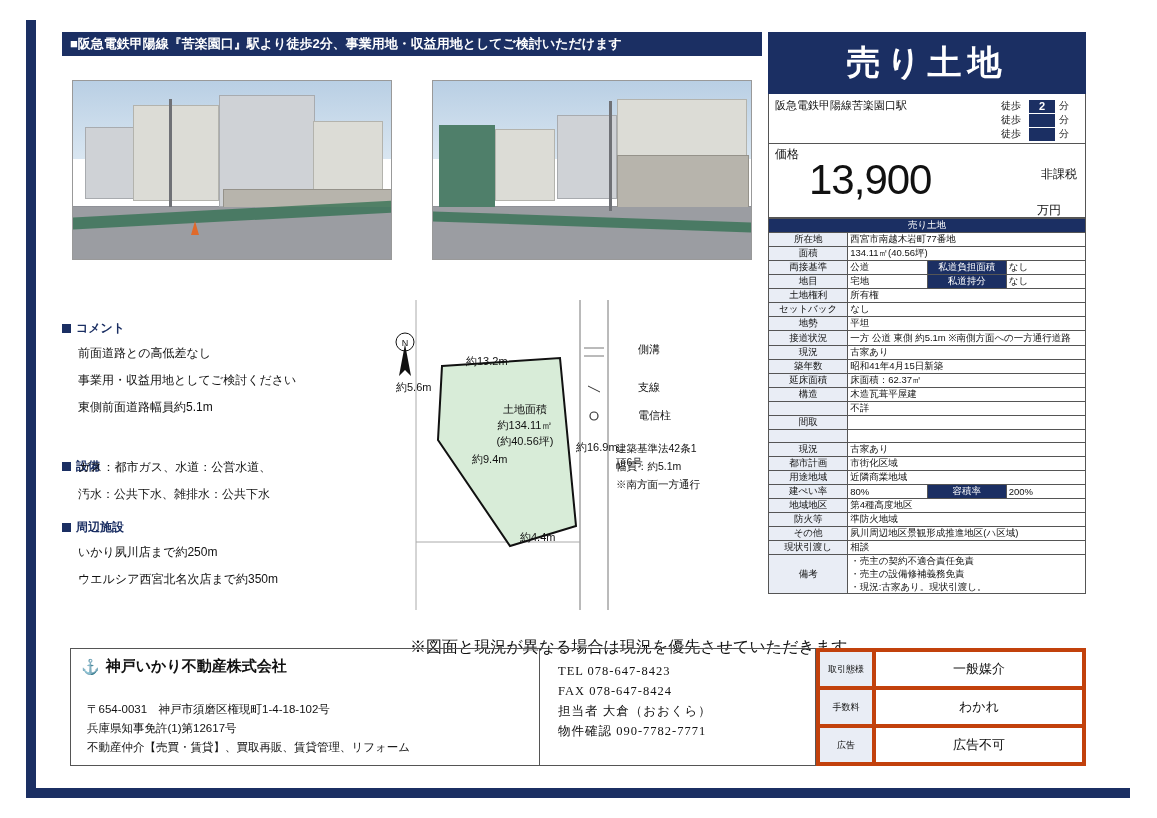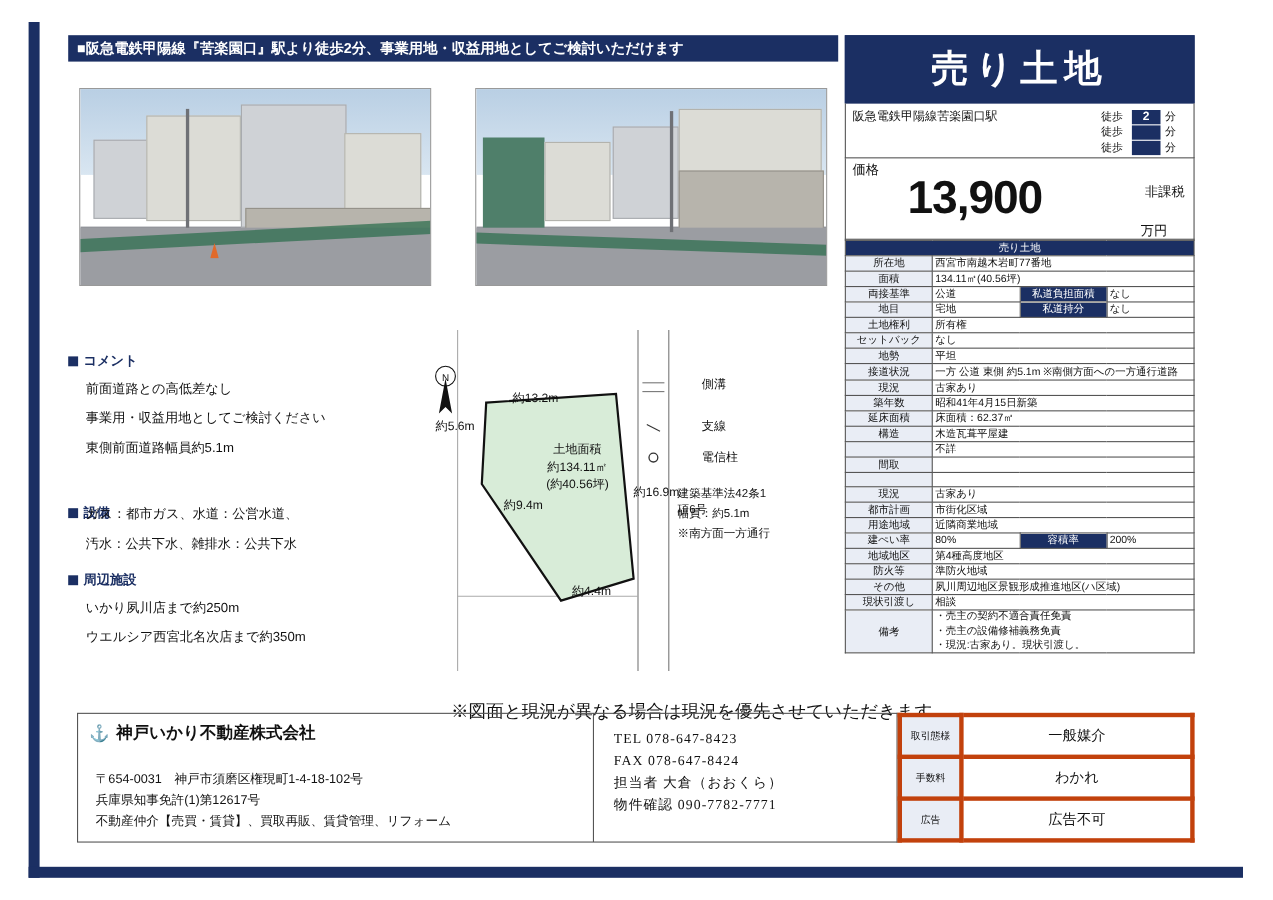--- a/index.html
+++ b/index.html
@@ -68,21 +68,21 @@
   .walk-row { display:flex; justify-content:flex-end; align-items:center; gap:4px; height:14px; font-size:10px; }
   .walk-row .lbl { width:28px; text-align:center; }
   .walk-row .val {
     width:26px; height:13px; background:#1b2f63; color:#fff;
     font-size:11px; font-weight:bold; text-align:center; line-height:13px;
   }
   .walk-row .unit { width:22px; text-align:left; }
 
   .price-box { border:1px solid #555; border-top:none; padding:2px 6px 4px 6px; position:relative; height:74px; }
   .price-label { font-size:12px; }
-  .price-value { position:absolute; left:56px; top:12px; font-size:42px; font-weight:bold; letter-spacing:-1px; }
+  .price-value { position:absolute; left:40px; top:12px; font-size:42px; font-weight:normal; letter-spacing:-1px; }
   .price-tax { position:absolute; right:8px; top:22px; font-size:12px; }
   .price-unit { position:absolute; right:24px; top:46px; font-size:12px;margin-top:12px; }
 
   
   table.spec { width:100%; border-collapse:collapse; table-layout:fixed; }
   table.spec td, table.spec th {
     border:1px solid #555; font-size:9.5px; padding:0 2px; height:13px;
     vertical-align:middle; font-weight:normal; overflow:hidden; white-space:nowrap;
   }
   .hdr-row td { background:#1b2f63; color:#fff; text-align:center; font-weight:bold; font-size:10px; height:14px; }
@@ -184,21 +184,21 @@
       <circle cx="25" cy="42" r="9" fill="none" stroke="#111" stroke-width="1"></circle>
       <text x="25" y="46" font-size="9" text-anchor="middle" fill="#111" font-family="Liberation Sans, sans-serif">N</text>
     </svg>
     <div style="position:absolute;left:90px;top:102px;width:110px;text-align:center;font-size:11px;line-height:1.45;">
       <div>土地面積</div>
       <div>約134.11㎡</div>
       <div>(約40.56坪)</div>
     </div>
     <div style="position:absolute;left:86px;top:54px;font-size:11px;">約13.2m</div>
     <div style="position:absolute;left:16px;top:80px;font-size:11px;">約5.6m</div>
-    <div style="position:absolute;left:78px;top:152px;font-size:11px;">約9.4m</div>
+    <div style="position:absolute;left:92px;top:152px;font-size:11px;">約9.4m</div>
     <div style="position:absolute;left:196px;top:140px;font-size:11px;">約16.9m</div>
     <div style="position:absolute;left:140px;top:230px;font-size:11px;">約4.4m</div>
     <div style="position:absolute;left:258px;top:42px;font-size:11px;">側溝</div>
     <div style="position:absolute;left:258px;top:80px;font-size:11px;">支線</div>
     <div style="position:absolute;left:258px;top:108px;font-size:11px;">電信柱</div>
     <div style="position:absolute;left:236px;top:142px;font-size:10.5px;">建築基準法42条1項6号</div>
     <div style="position:absolute;left:236px;top:160px;font-size:10.5px;">幅員：約5.1m</div>
     <div style="position:absolute;left:236px;top:178px;font-size:10.5px;">※南方面一方通行</div>
   </div>
 

